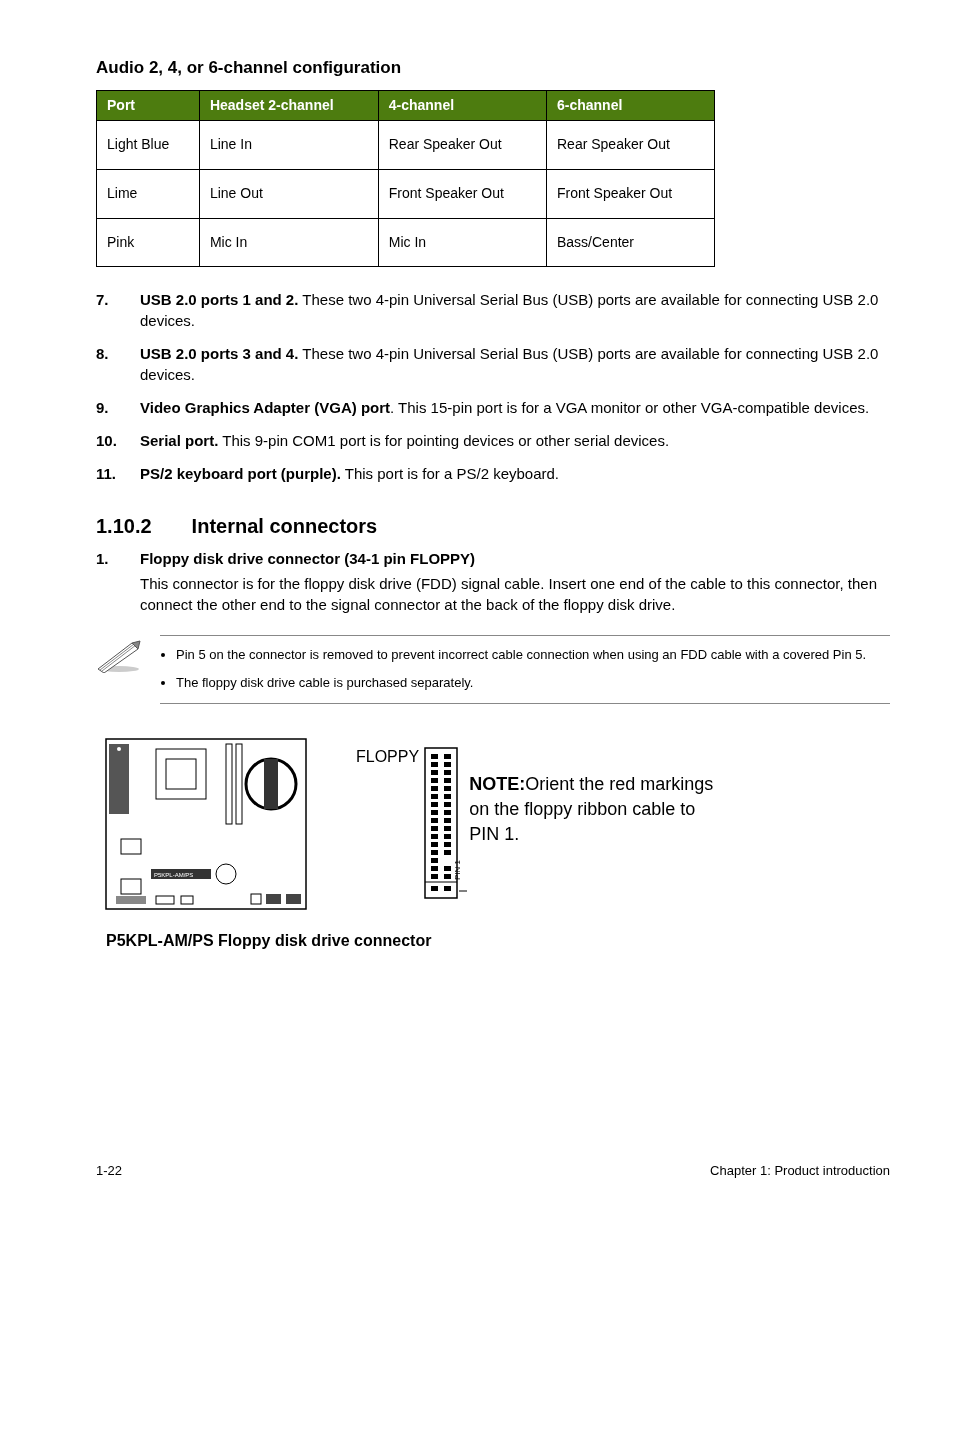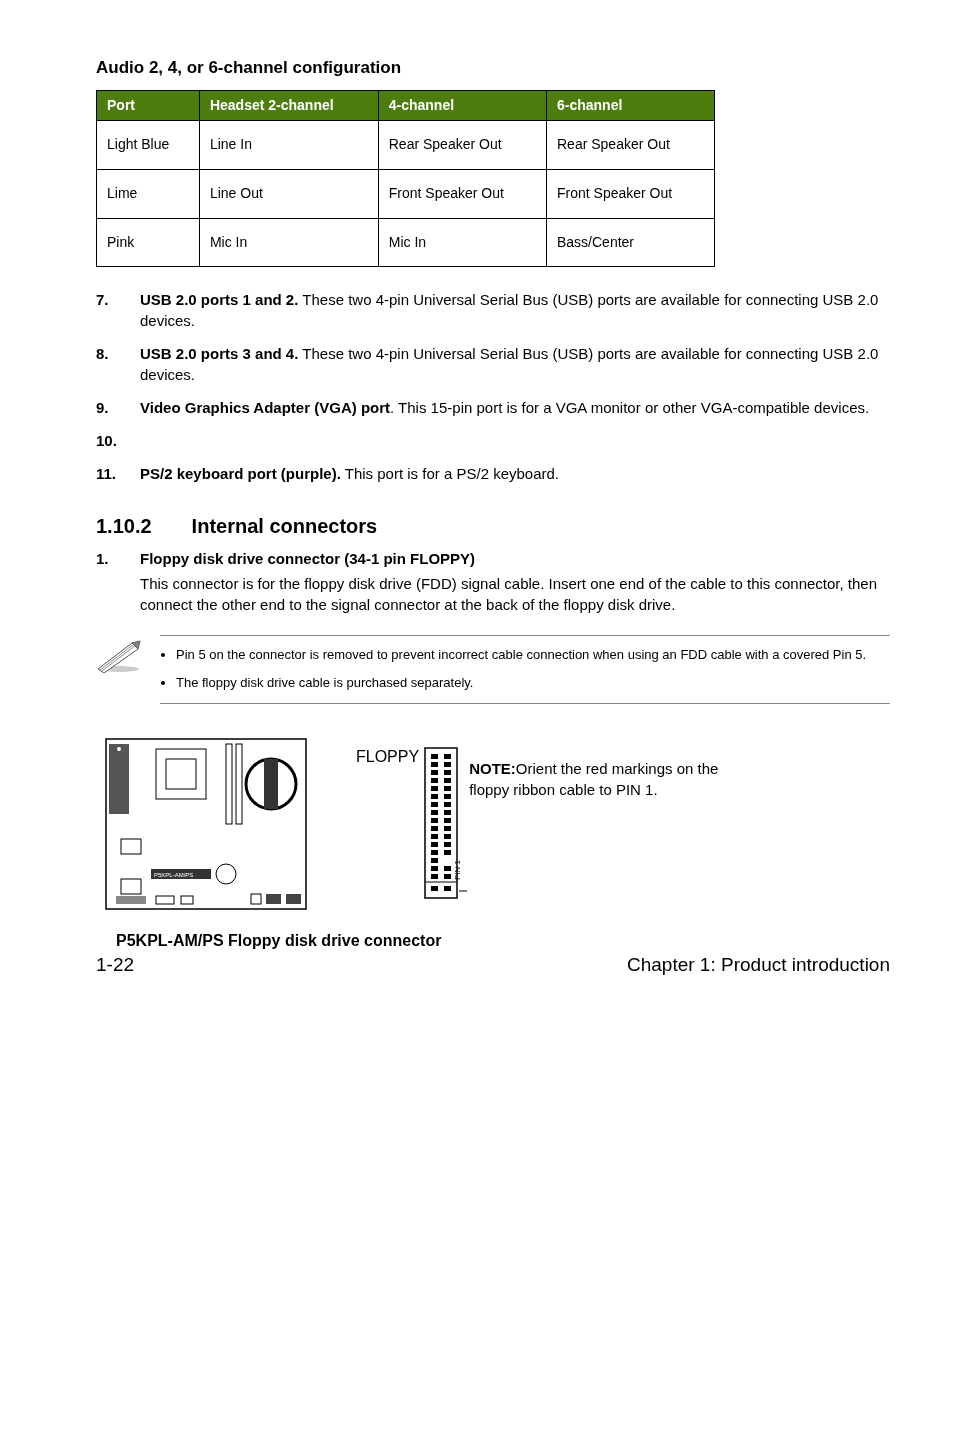--- a/index.html
+++ b/index.html
@@ -102,34 +102,35 @@
   }
   .mobo-svg { }
   .floppy-conn-col { display:flex; align-items: flex-start; }
   .floppy-label {
     font-weight: normal;
     font-size: 16px;
     margin-bottom: 4px;
     font-family: Arial;
   }
   .pin-note {
-    font-size: 15px;
-    margin-top: 12px;
+    font-size: 18px;
+    margin-top: 26px;
     max-width: 250px;
   }
   .caption {
     font-size: 16px;
     font-weight: bold;
     margin-top: 6px;
-    margin-left: 20px;
+    margin-left: 10px;
   }
   .footer {
     display: flex;
     justify-content: space-between;
-    font-size: 19px;
+    font-size: 13px;
+    margin-top: 210px;
     text-align: right;
   }
 </style>
 </head>
 <body>
 
 <h3 class="section-sub">Audio 2, 4, or 6-channel configuration</h3>
 
 <table class="audio-table">
   <thead>
@@ -170,20 +171,21 @@
   <li>
     <span class="num">8.</span>
     <span><span class="bold">USB 2.0 ports 3 and 4.</span><span> These two 4-pin Universal Serial Bus (USB) ports are available for connecting USB 2.0 devices.</span></span>
   </li>
   <li>
     <span class="num">9.</span>
     <span><span class="bold">Video Graphics Adapter (VGA) port</span><span>. This 15-pin port is for a VGA monitor or other VGA-compatible devices.</span></span>
   </li>
   <li>
     <span class="num">10.</span>
+    <span><span class="bold">Serial port.</span><span> This 9-pin COM1 port is for pointing devices or other serial devices.</span></span>
   </li>
   <li>
     <span class="num">11.</span>
     <span><span class="bold">PS/2 keyboard port (purple).</span><span> This port is for a PS/2 keyboard.</span></span>
   </li>
 </ol>
 
 <h2 class="sec-title">
   <span>1.10.2</span>
   <span>Internal connectors</span>

